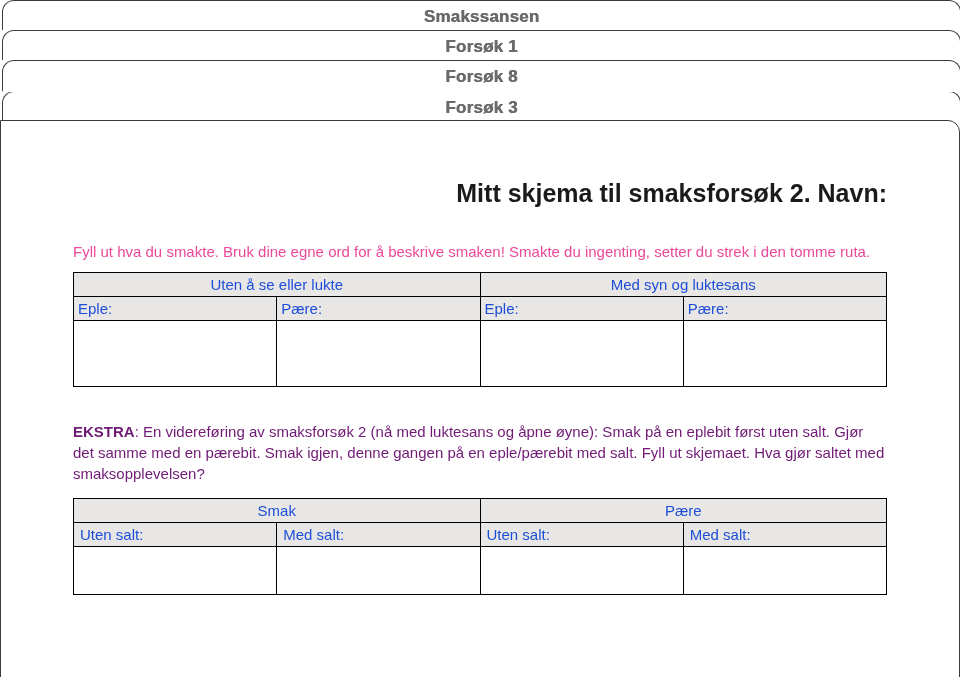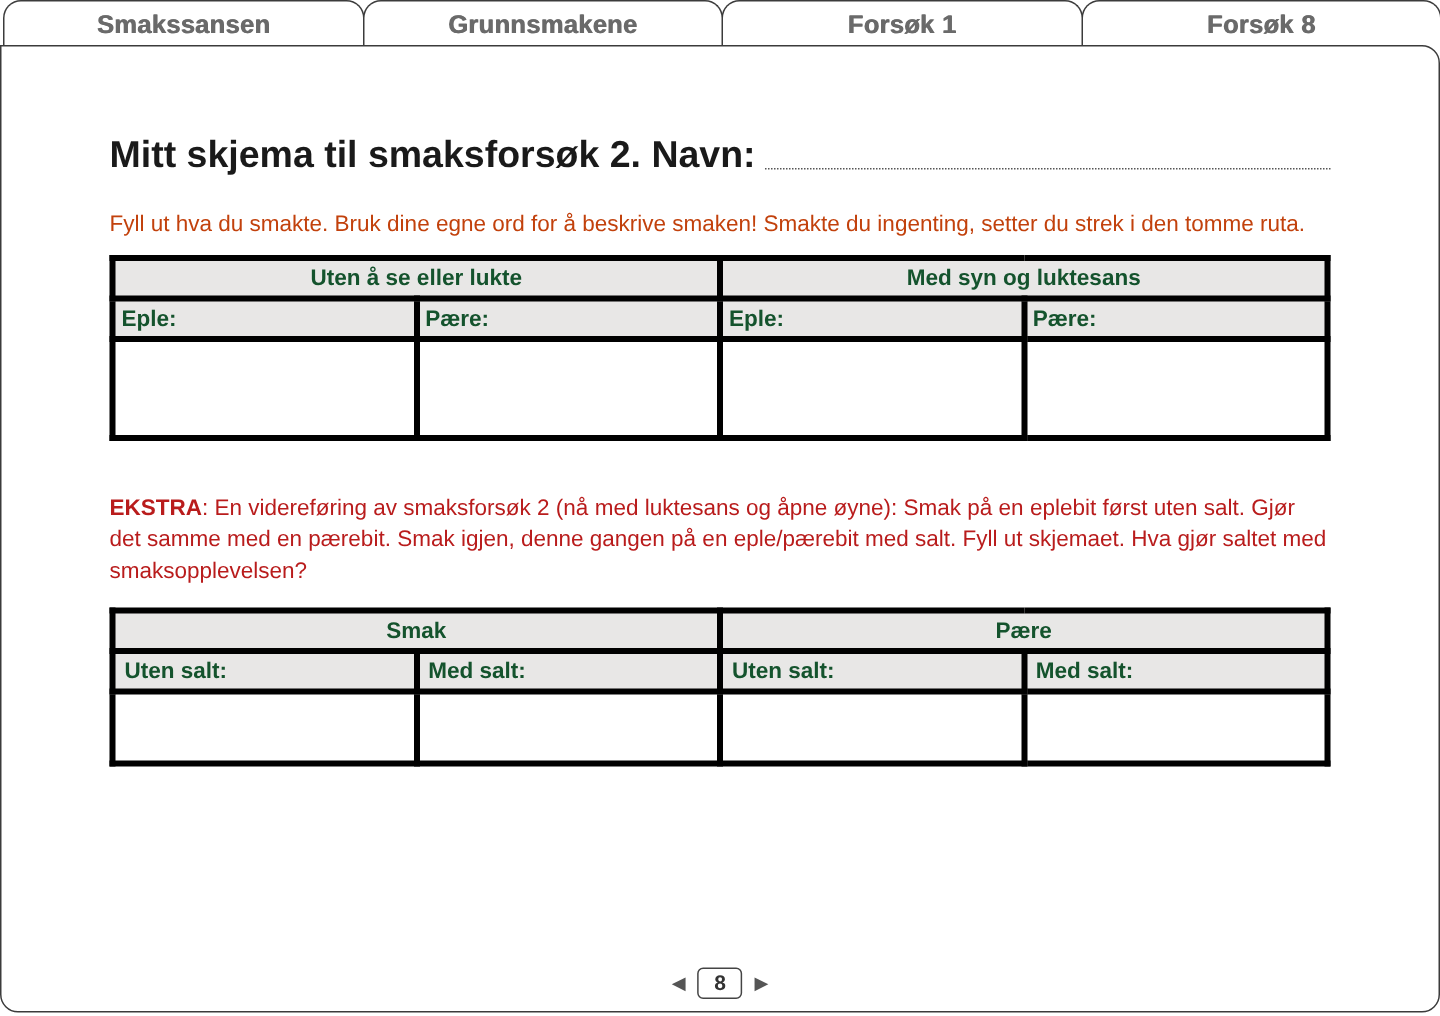--- a/index.html
+++ b/index.html
@@ -1,15 +1,15 @@
 <!DOCTYPE html>
 <html><head>
 <meta charset="utf-8">
 <style>
-  * { box-sizing: border-box; margin: 0; padding: 0; }
+  * { box-sizing: border-box; margin: 0; padding: 0; flex-direction: column; }
   body {
     font-family: "Helvetica Neue", Arial, sans-serif;
     background: #fff;
     width: 960px;
     height: 677px;
     position: relative;
     overflow: hidden;
     color: #222;
   }
   .tabs {
@@ -68,54 +68,54 @@
     white-space: nowrap;
   }
   .name-line {
     flex: 1;
     height: 1px;
     border-bottom: 1px dotted #555;
     margin-bottom: 5px;
   }
   .instructions {
     font-size: 15px;
-    color: #c2410c;
+    color: #ec4899;
     margin-bottom: 10px;
     line-height: 1.35;
   }
   table.form {
     width: 100%;
     border-collapse: collapse;
     table-layout: fixed;
     margin-bottom: 34px;
   }
   table.form th, table.form td {
-    border: 4px solid #000000;
-    font-weight: 700;
+    border: 1px solid #000000;
+    font-weight: 400;
     font-size: 15px;
-    color: #14532d;
+    color: #1d4ed8;
   }
   table.form .hdr {
     background: #e8e7e6;
     text-align: center;
     padding: 3px 4px;
   }
   table.form .sub {
     background: #e8e7e6;
     text-align: left;
     padding: 3px 4px;
   }
   table.form .blank {
     height: 66px;
     background: #fff;
   }
   table.form.second .blank { height: 48px; }
   .extra {
     font-size: 15px;
-    color: #b91c1c;
+    color: #701a75;
     line-height: 1.4;
     margin-bottom: 14px;
   }
   .extra b { font-weight: 700; }
   .pager {
     position: absolute;
     bottom: 8px;
     left: 50%;
     transform: translateX(-50%);
     display: flex;
@@ -135,23 +135,23 @@
   .pager .arrow {
     font-size: 12px;
     color: #555;
   }
 </style>
 </head>
 <body>
 
 <div class="tabs">
   <div class="tab">Smakssansen</div>
-  <div class="tab">Grunnsmakene</div>
   <div class="tab">Forsøk 1</div>
   <div class="tab active">Forsøk 8</div>
+  <div class="tab">Forsøk 3</div>
 </div>
 
 <div class="page-frame">
   <div class="content">
 
     <div class="title-line">
       <h1>Mitt skjema til smaksforsøk 2. Navn:</h1>
       <div class="name-line"></div>
     </div>
 

